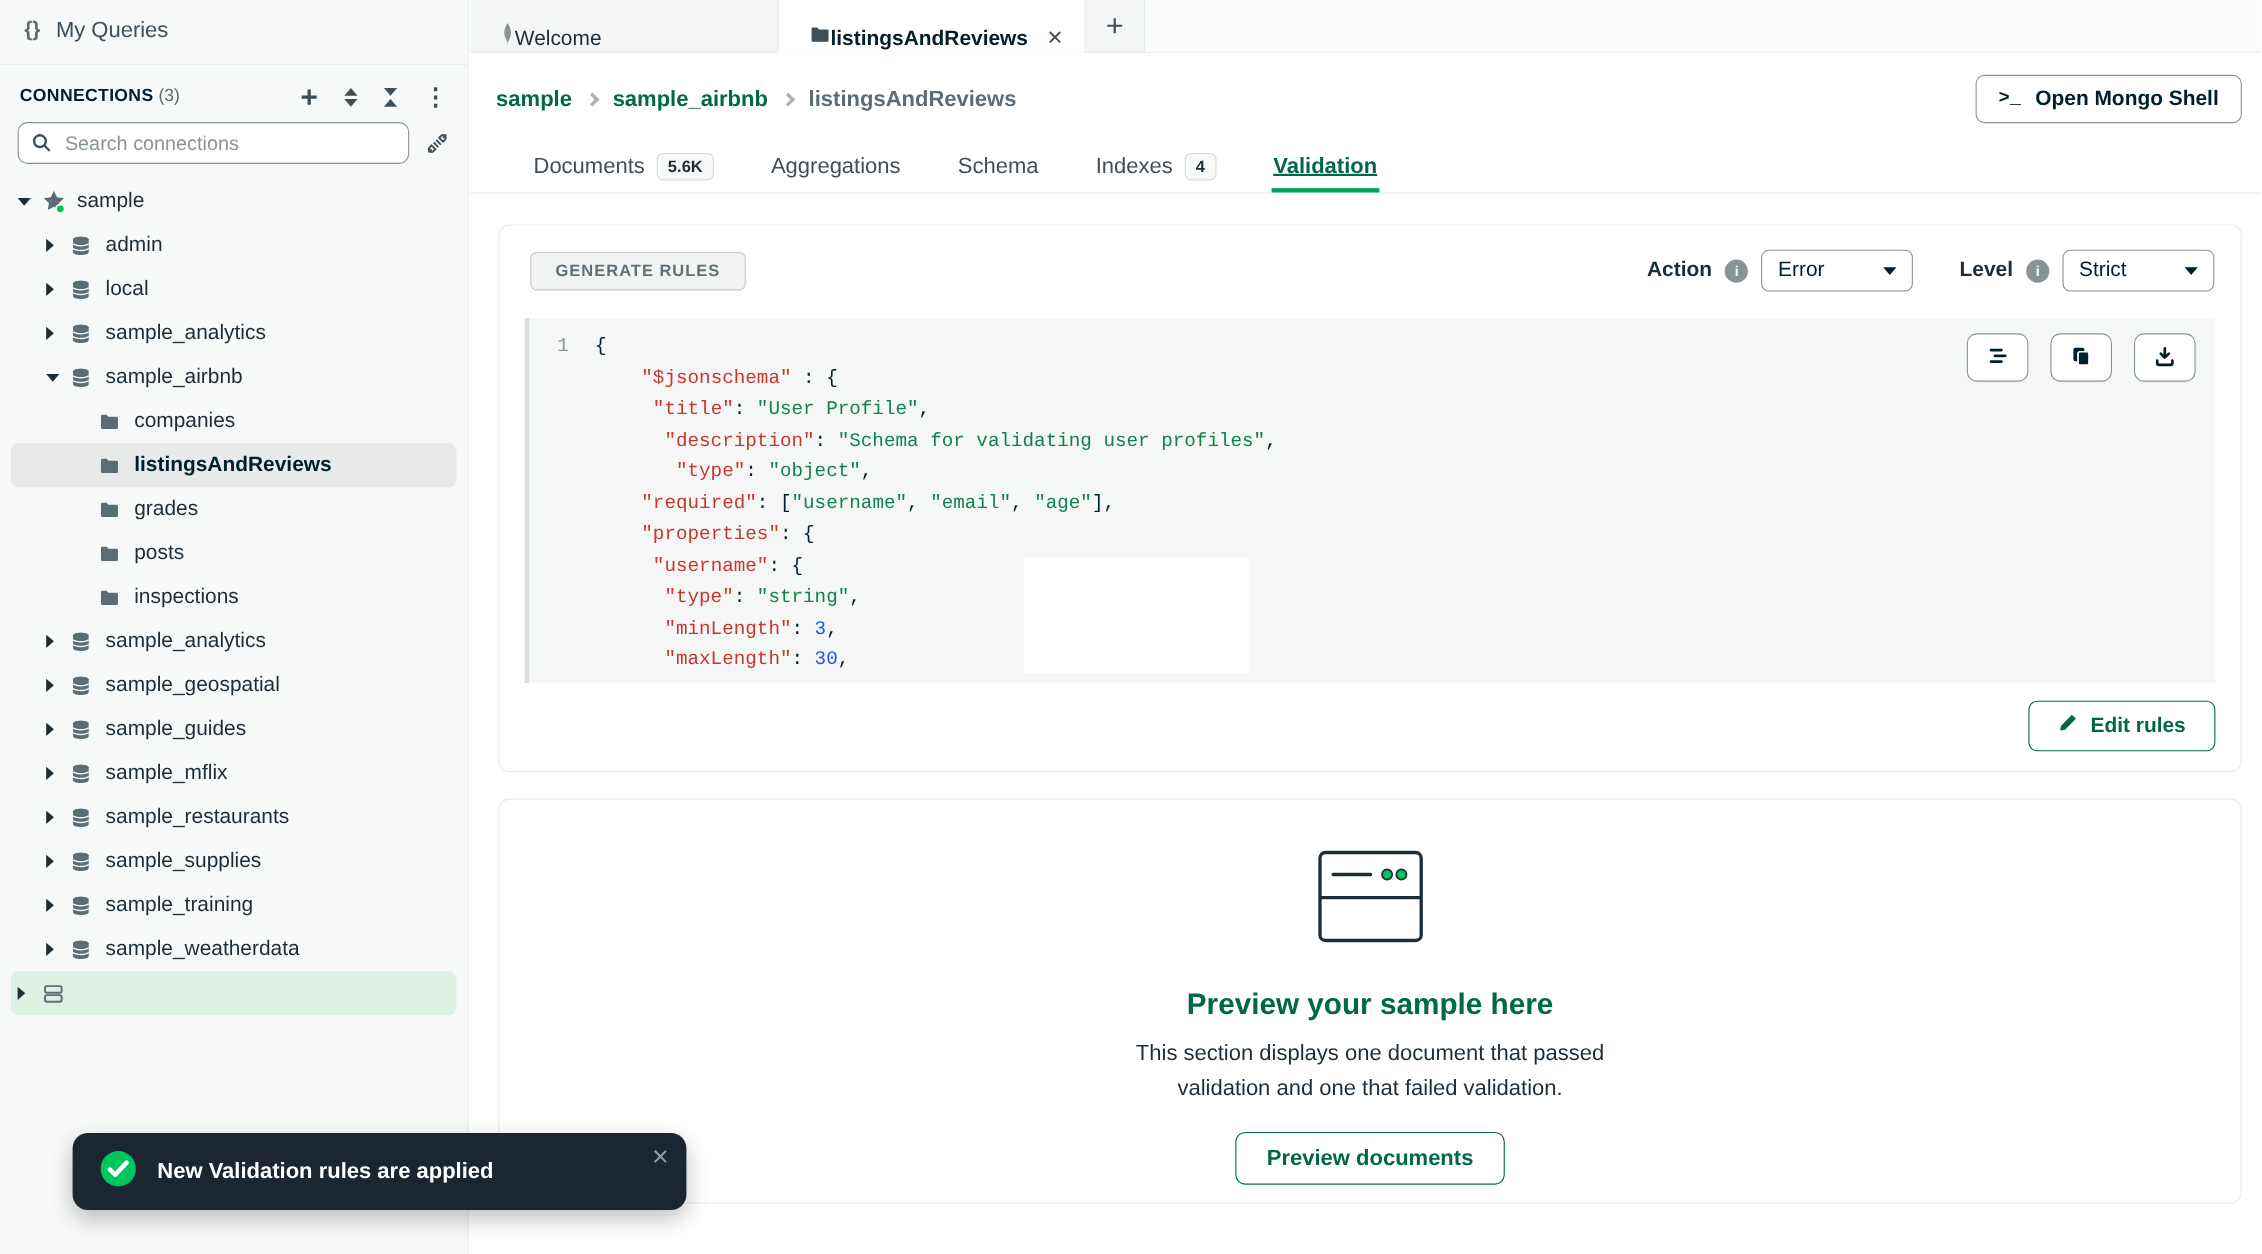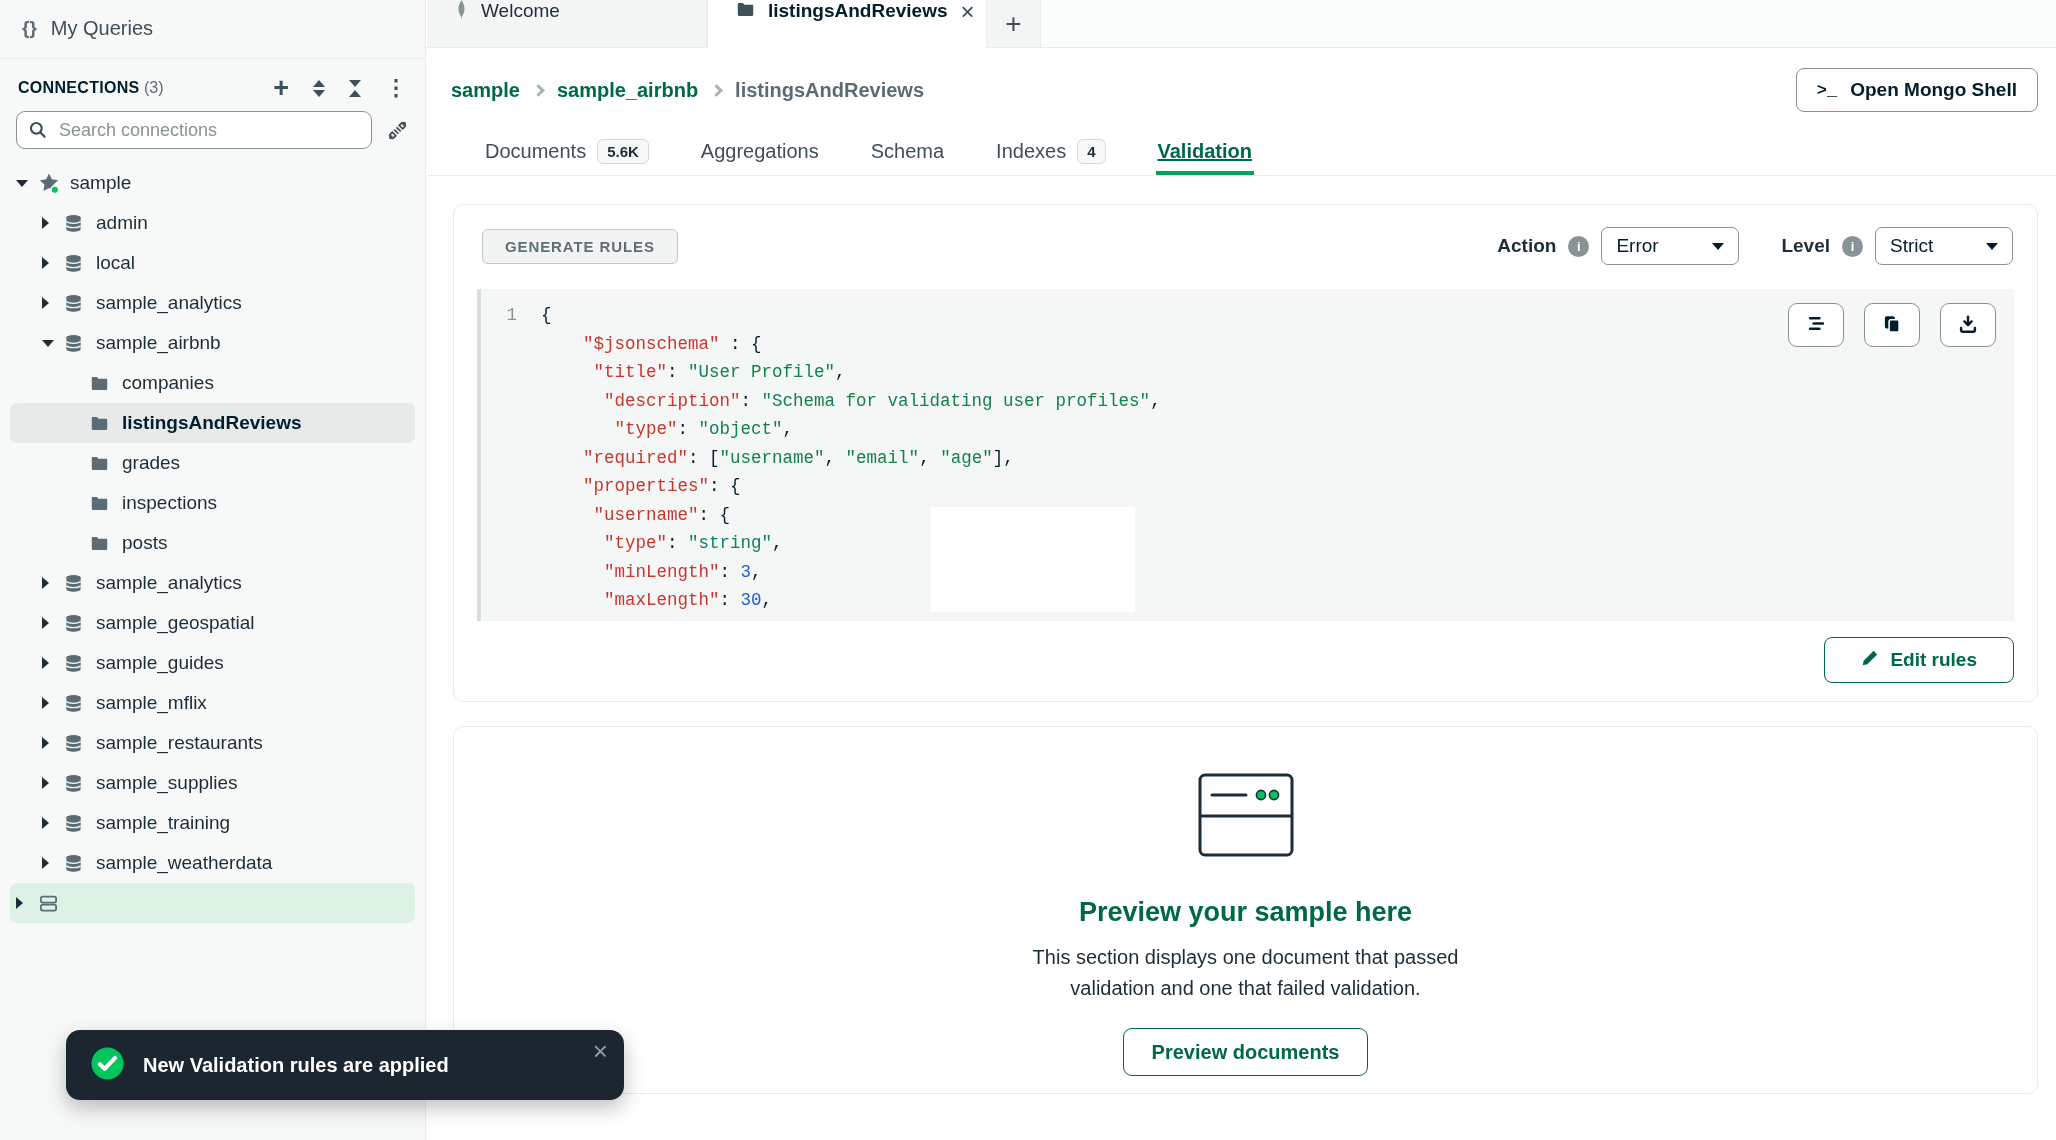--- a/index.html
+++ b/index.html
@@ -41,21 +41,21 @@
   .trow .caret { width:22px; display:flex; align-items:center; }
   .trow .ticon { width:30px; display:flex; align-items:center; }
   .trow .tlabel { font-size:19px; color:#1C2D38; margin-left:2px; white-space:nowrap; }
   .trow.selected { background:#E7EAE9; }
   .trow.selected .tlabel { font-weight:700; color:#001E2B; }
   .trow.highlight { background:#DDF1E4; }
 
   
   .main { position:absolute; left:427px; top:0; right:0; bottom:0; background:#fff; }
   .tabbar { height:48px; background:#F4F6F5; border-bottom:1px solid #E8EDEB; display:flex; }
-  .wtab { width:280px; display:flex; align-items:flex-start; gap:13px; padding:0 20px 0 28px; font-size:19px; color:#1C2D38; cursor:pointer; border-right:1px solid #E8EDEB; }
+  .wtab { width:280px; display:flex; align-items:flex-end; padding:0 20px 0 28px; font-size:19px; color:#1C2D38; cursor:pointer; border-right:1px solid #E8EDEB; }
   .wtab.active { background:#fff; font-weight:700; color:#001E2B; position:relative; border-left:1px solid #E8EDEB; }
   .wtab.active::after { content:''; position:absolute; left:0; right:0; bottom:-1px; height:1px; background:#fff; }
   .wtab-label { flex:1; }
   .wtab-close { font-size:24px; font-weight:400; color:#3D4F58; cursor:pointer; line-height:1; }
   .newtab { width:54px; display:flex; align-items:center; justify-content:center; font-size:28px; color:#3D4F58; cursor:pointer; border-right:1px solid #E8EDEB; }
   .tab-fill { flex:1; background:#FBFCFC; }
 
   .crumb-row { height:84px; display:flex; align-items:center; padding:0 18px 0 24px; }
   .breadcrumb { display:flex; align-items:center; }
   .bc { font-size:20px; font-weight:700; cursor:pointer; }
@@ -84,21 +84,21 @@
   .sel-caret { width:0; height:0; border-left:6px solid transparent; border-right:6px solid transparent; border-top:7px solid #001E2B; }
 
   .code-wrap { margin:24px 23px 0; height:332px; position:relative; background:#F5F7F7; border-left:4px solid #D8DEDD; display:flex; overflow:hidden; }
   .gutter { width:52px; text-align:right; padding:12px 16px 0 0; font-family:"Liberation Mono",monospace; font-size:17.5px; line-height:28.5px; color:#889396; }
   .code { padding:12px 0 0 8px; font-family:"Liberation Mono",monospace; font-size:17.5px; margin:0; }
   .cl { height:28.5px; line-height:28.5px; white-space:pre; }
   .t-p { color:#001E2B; } .t-k { color:#C8372D; } .t-s { color:#12824D; } .t-n { color:#1E5ADC; }
   .white-patch { position:absolute; left:450px; top:218px; width:204px; height:105px; background:#FFFFFF; }
   .code-actions { position:absolute; top:14px; right:18px; display:flex; gap:20px; }
   .ico-btn { width:56px; height:44px; background:#fff; border:1px solid #889396; border-radius:9px; display:flex; align-items:center; justify-content:center; cursor:pointer; }
-  .edit-btn { position:absolute; right:23px; bottom:18px; height:46px; display:flex; align-items:center; gap:11px; background:#fff; border:1px solid #00684A; border-radius:8px; padding:0 36px; font-size:19px; font-weight:700; color:#00684A; cursor:pointer; font-family:"Liberation Sans",sans-serif; }
+  .edit-btn { position:absolute; right:23px; bottom:18px; height:46px; display:flex; align-items:center; gap:11px; background:#fff; border:1px solid #00684A; border-radius:8px; padding:0 26px; font-size:19px; font-weight:700; color:#00684A; cursor:pointer; font-family:"Liberation Sans",sans-serif; }
 
   .preview-card { height:368px; display:flex; flex-direction:column; align-items:center; padding-top:46px; }
   .pv-title { margin-top:36px; font-size:27px; font-weight:700; color:#00684A; }
   .pv-text { margin-top:14px; font-size:20px; line-height:1.55; color:#1C2D38; text-align:center; }
   .pv-btn { margin-top:24px; height:48px; background:#fff; border:1px solid #00684A; border-radius:9px; padding:0 28px; font-size:20px; font-weight:700; color:#00684A; cursor:pointer; font-family:"Liberation Sans",sans-serif; }
 
   
   .toast { position:absolute; left:66px; top:1030px; width:558px; height:70px; background:#1B2631; border-radius:14px; display:flex; align-items:center; padding:0 24px; gap:18px; z-index:50; box-shadow:0 8px 20px rgba(0,0,0,0.25); }
   .toast-msg { color:#fff; font-size:20px; font-weight:700; }
   .toast-close { position:absolute; top:8px; right:16px; font-size:26px; color:#8C9EA8; cursor:pointer; line-height:1; }
@@ -237,30 +237,30 @@
           </span>
           <span class="tlabel">grades</span>
         </div>
         <div class="trow lvl2">
           <span class="caret"></span>
           <span class="ticon">
             <svg viewBox="0 0 16 16" width="19" height="19">
               <path fill="#5C6C75" d="M1.5 3.5c0-.6.4-1 1-1h3.3l1.4 1.6h6.3c.6 0 1 .4 1 1v7.4c0 .6-.4 1-1 1h-11c-.6 0-1-.4-1-1V3.5z"></path>
             </svg>
           </span>
-          <span class="tlabel">inspections</span>
+          <span class="tlabel">posts</span>
         </div>
         <div class="trow lvl2">
           <span class="caret"></span>
           <span class="ticon">
             <svg viewBox="0 0 16 16" width="19" height="19">
               <path fill="#5C6C75" d="M1.5 3.5c0-.6.4-1 1-1h3.3l1.4 1.6h6.3c.6 0 1 .4 1 1v7.4c0 .6-.4 1-1 1h-11c-.6 0-1-.4-1-1V3.5z"></path>
             </svg>
           </span>
-          <span class="tlabel">posts</span>
+          <span class="tlabel">inspections</span>
         </div>
         <div class="trow lvl1">
           <span class="caret">
             <i class="tri right"></i>
           </span>
           <span class="ticon">
             <svg viewBox="0 0 16 16" width="19" height="19">
               <path fill="#5C6C75" d="M8 1c3.3 0 6 .9 6 2.1v9.8c0 1.2-2.7 2.1-6 2.1s-6-.9-6-2.1V3.1C2 1.9 4.7 1 8 1z"></path>
               <ellipse cx="8" cy="3.1" rx="6" ry="2.1" fill="#5C6C75"></ellipse>
               <path stroke="#F7F8F8" stroke-width="1.1" fill="none" d="M2 6.4c1.2 1 3.4 1.5 6 1.5s4.8-.5 6-1.5M2 10c1.2 1 3.4 1.5 6 1.5s4.8-.5 6-1.5"></path>

